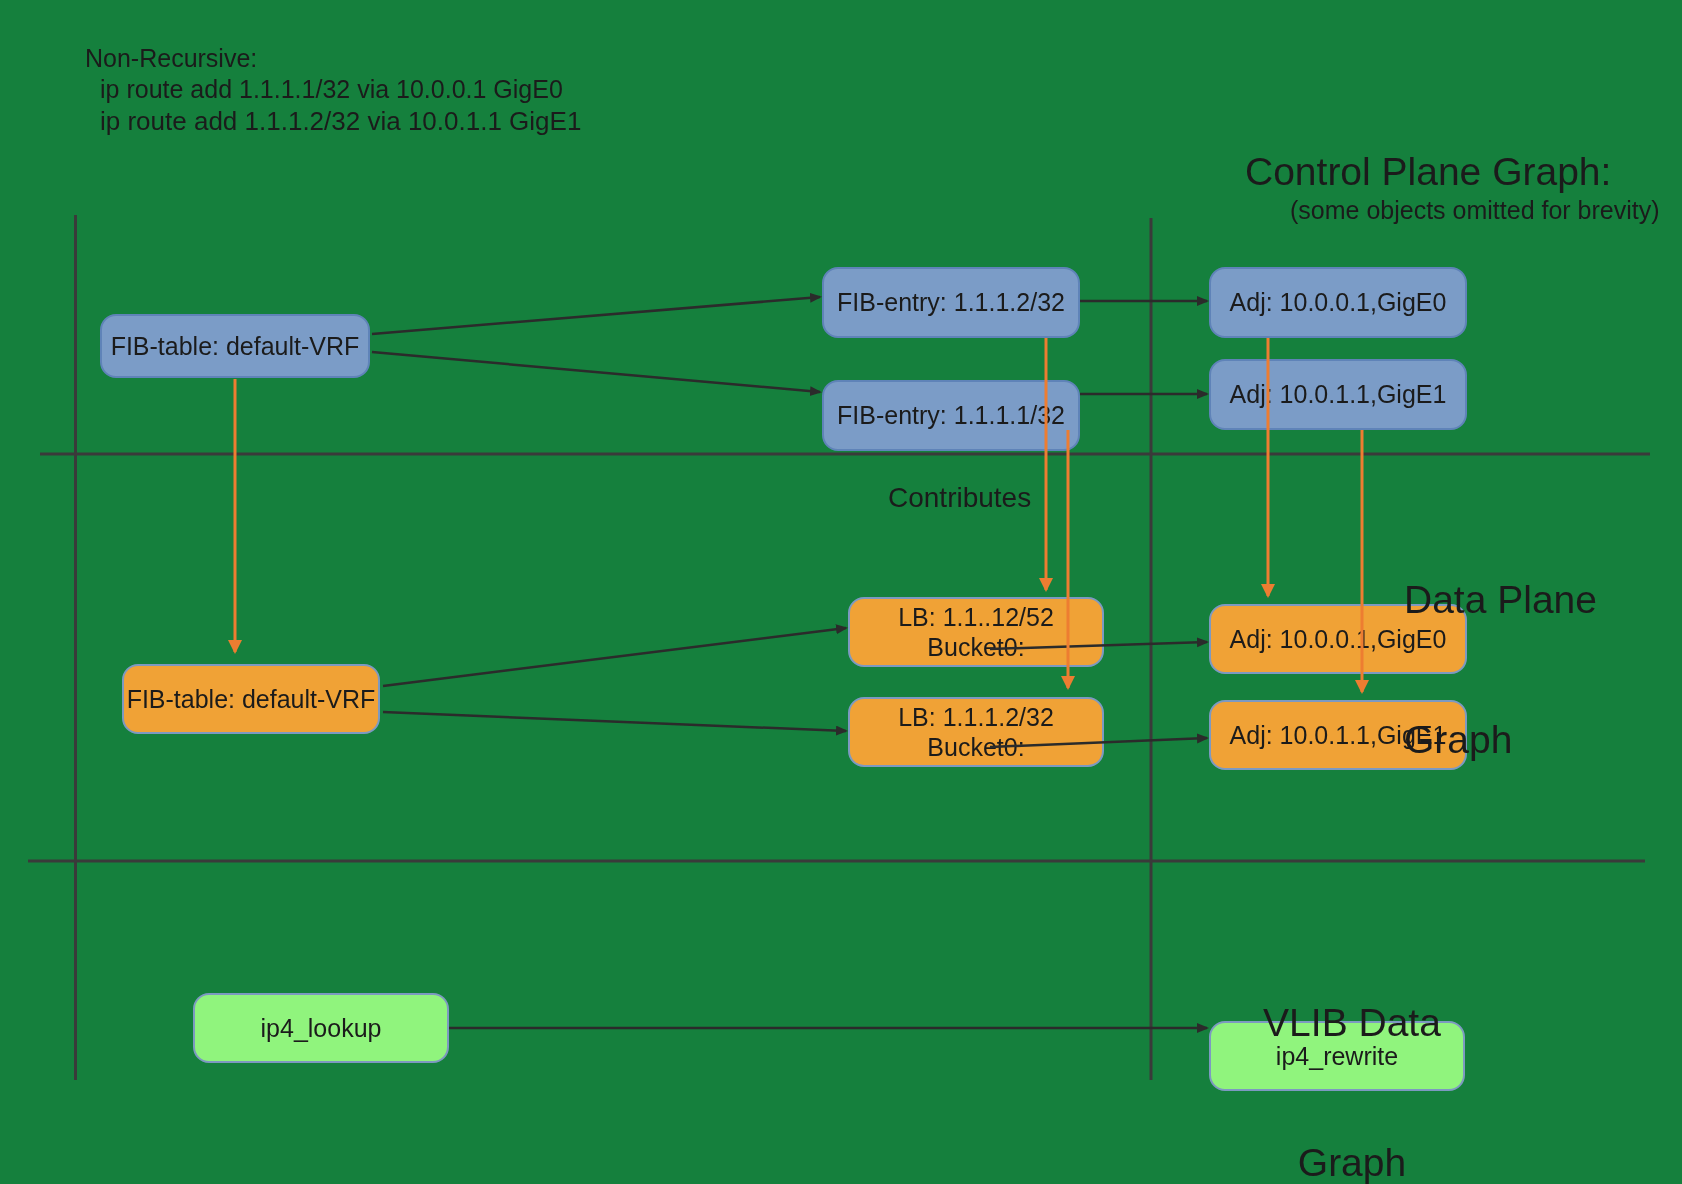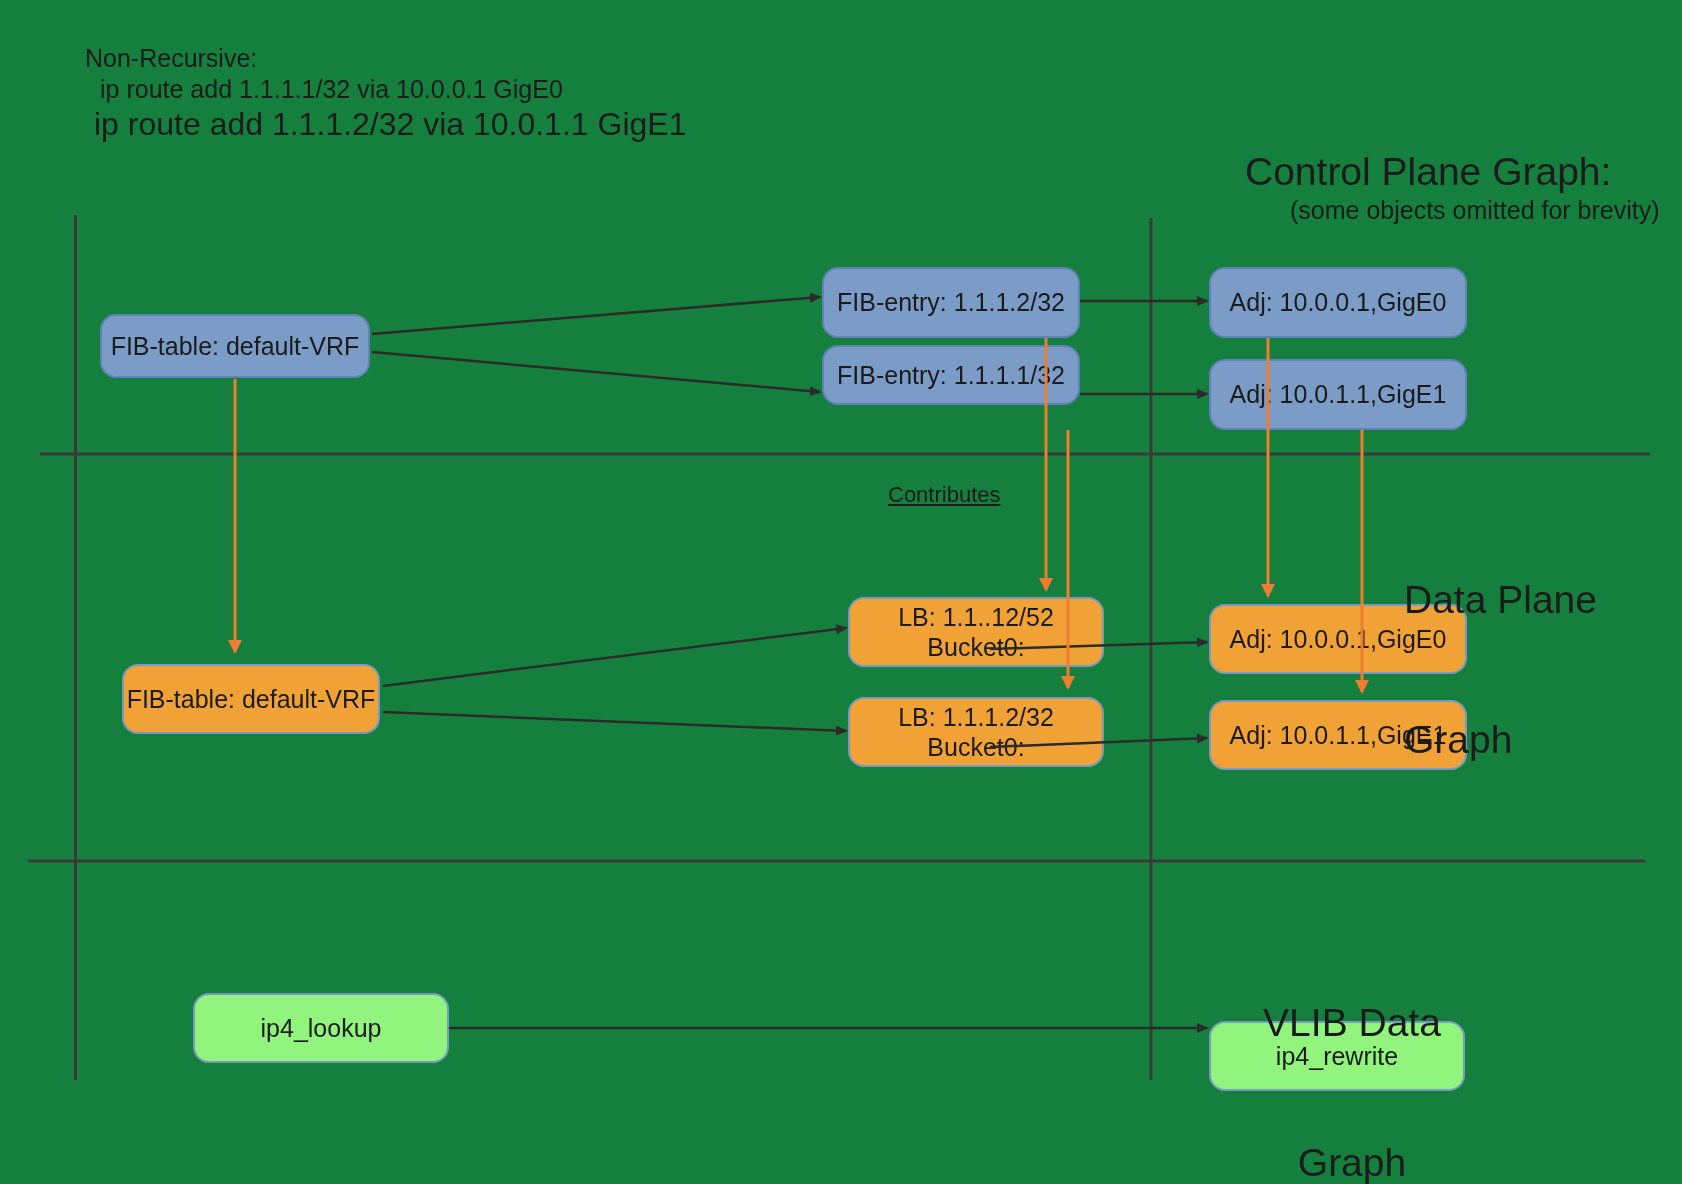--- a/index.html
+++ b/index.html
@@ -18,24 +18,24 @@
     border-radius:16px;font-size:25px;z-index:2;box-sizing:border-box;
     border:2.5px solid var(--node-border);text-align:right;line-height:1.22;
   }
   .node.blue{background:var(--cp-fill);border-color:var(--cp-border);}
   .node.orange{background:var(--dp-fill);}
   .node.green{background:var(--vlib-fill);}
   .node.twoline{flex-direction:column;}
   .label{position:absolute;z-index:3;white-space:pre;}
   .note-head{left:85px;top:44px;font-size:25px;}
   .note-l1{left:100px;top:75px;font-size:25px;}
-  .note-l2{left:94px;top:106px;font-size:32px;}
+  .note-l2{left:100px;top:106px;font-size:26px;}
   .cp-title{left:1245px;top:150px;font-size:39px;}
   .cp-sub{left:1246px;top:196px;font-size:25px;margin-left:44px;}
-  .contributes{left:888px;top:482px;font-size:22px;text-decoration:underline;}
+  .contributes{left:888px;top:482px;font-size:28px;}
   .dp-title{left:1404px;top:483px;font-size:39px;line-height:1.2;}
   .vlib-title{left:1256px;top:906px;width:192px;text-align:center;font-size:39px;line-height:1.2;}
   svg.wires{position:absolute;left:0;top:0;z-index:5;pointer-events:none;}
   svg .divider{stroke:var(--line);stroke-width:3;fill:none;}
   svg .blk{stroke:var(--ink);stroke-width:2.5;fill:none;}
   svg .org{stroke:var(--flow);stroke-width:3;fill:none;}
   #arrow-black path{fill:var(--ink);}
   #arrow-orange path{fill:var(--flow);}
 </style>
 </head>
@@ -54,21 +54,21 @@
     <div>Data Plane</div>
     <div>Graph</div>
   </div>
   <div class="label vlib-title">
     <div>VLIB Data</div>
     <div>Graph</div>
   </div>
 
   <div class="node blue" style="left:100px;top:314px;width:270px;height:64px;">FIB-table: default-VRF</div>
   <div class="node blue" style="left:822px;top:267px;width:258px;height:71px;">FIB-entry: 1.1.1.2/32</div>
-  <div class="node blue" style="left:822px;top:345px;width:258px;height:60px;">FIB-entry: 1.1.1.1/32</div>
+  <div class="node blue" style="left:822px;top:380px;width:258px;height:71px;">FIB-entry: 1.1.1.1/32</div>
   <div class="node blue" style="left:1209px;top:267px;width:258px;height:71px;">Adj: 10.0.0.1,GigE0</div>
   <div class="node blue" style="left:1209px;top:359px;width:258px;height:71px;">Adj: 10.0.1.1,GigE1</div>
 
   <div class="node orange" style="left:122px;top:664px;width:258px;height:70px;">FIB-table: default-VRF</div>
   <div class="node orange twoline" style="left:848px;top:597px;width:256px;height:70px;">
     <span>LB: 1.1..12/52</span>
     <span>Bucket0:</span>
   </div>
   <div class="node orange twoline" style="left:848px;top:697px;width:256px;height:70px;">
     <span>LB: 1.1.1.2/32</span>

